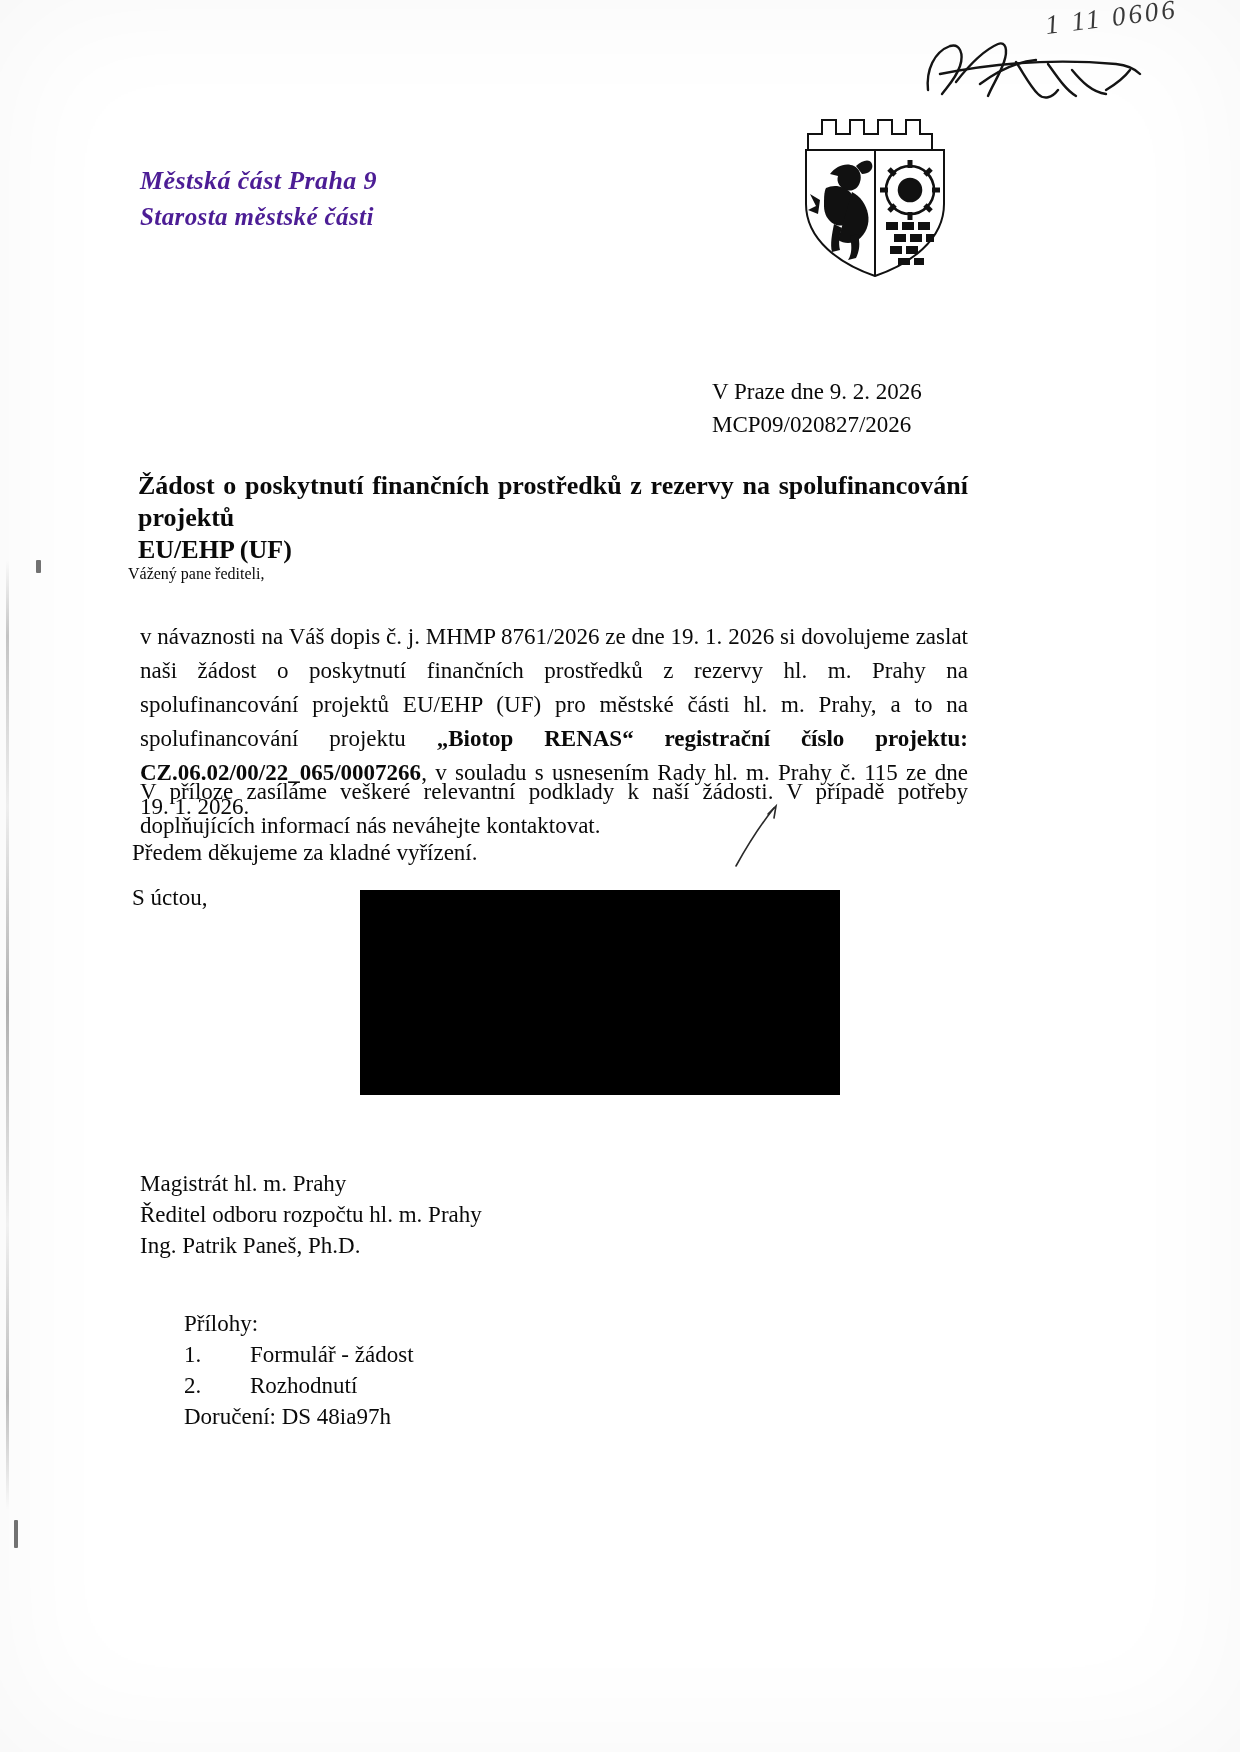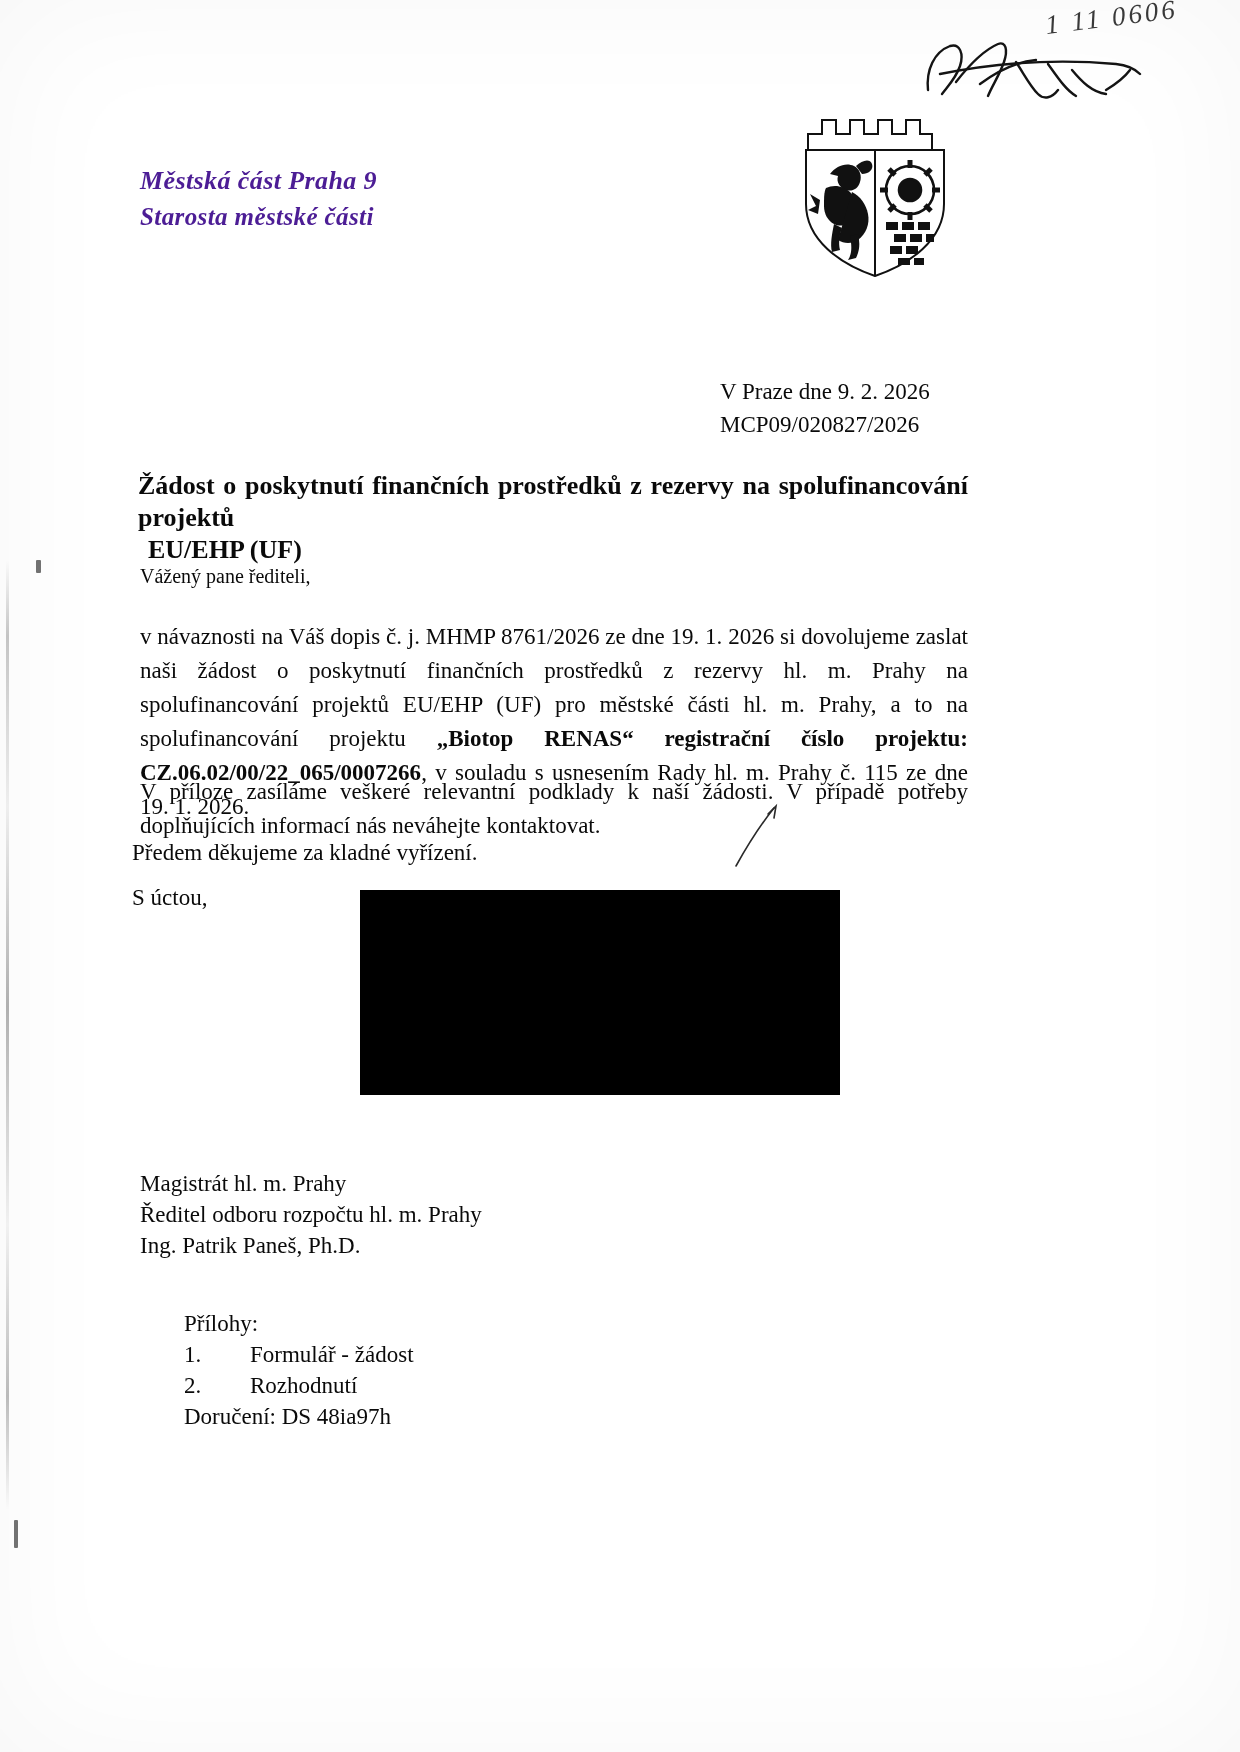--- a/index.html
+++ b/index.html
@@ -88,43 +88,42 @@
   .letterhead .l2 { font-size: 25px; }
 
   
   .datablock {
     position: absolute;
     left: 712px;
     top: 375px;
     font-size: 23px;
     line-height: 33px;
     white-space: nowrap;
-    margin-left: 8px;
   }
 
   
   .subject {
     position: absolute;
     left: 138px;
     top: 470px;
     width: 830px;
     font-size: 26px;
     font-weight: bold;
     line-height: 32px;
     text-align: justify;
   }
   .subject .sl1 { display: block; text-align-last: justify; }
-  .subject .sl2 { display: block; margin-left: 10px; }
+  .subject .sl2 { display: block; }
 
   
   .salutation {
     position: absolute;
-    left: 140px;
+    left: 128px;
     top: 565px;
-    font-size: 20px;
+    font-size: 16px;
   }
 
   
   .para {
     position: absolute;
     left: 140px;
     width: 828px;
     font-size: 23px;
     line-height: 34px;
     text-align: justify;

